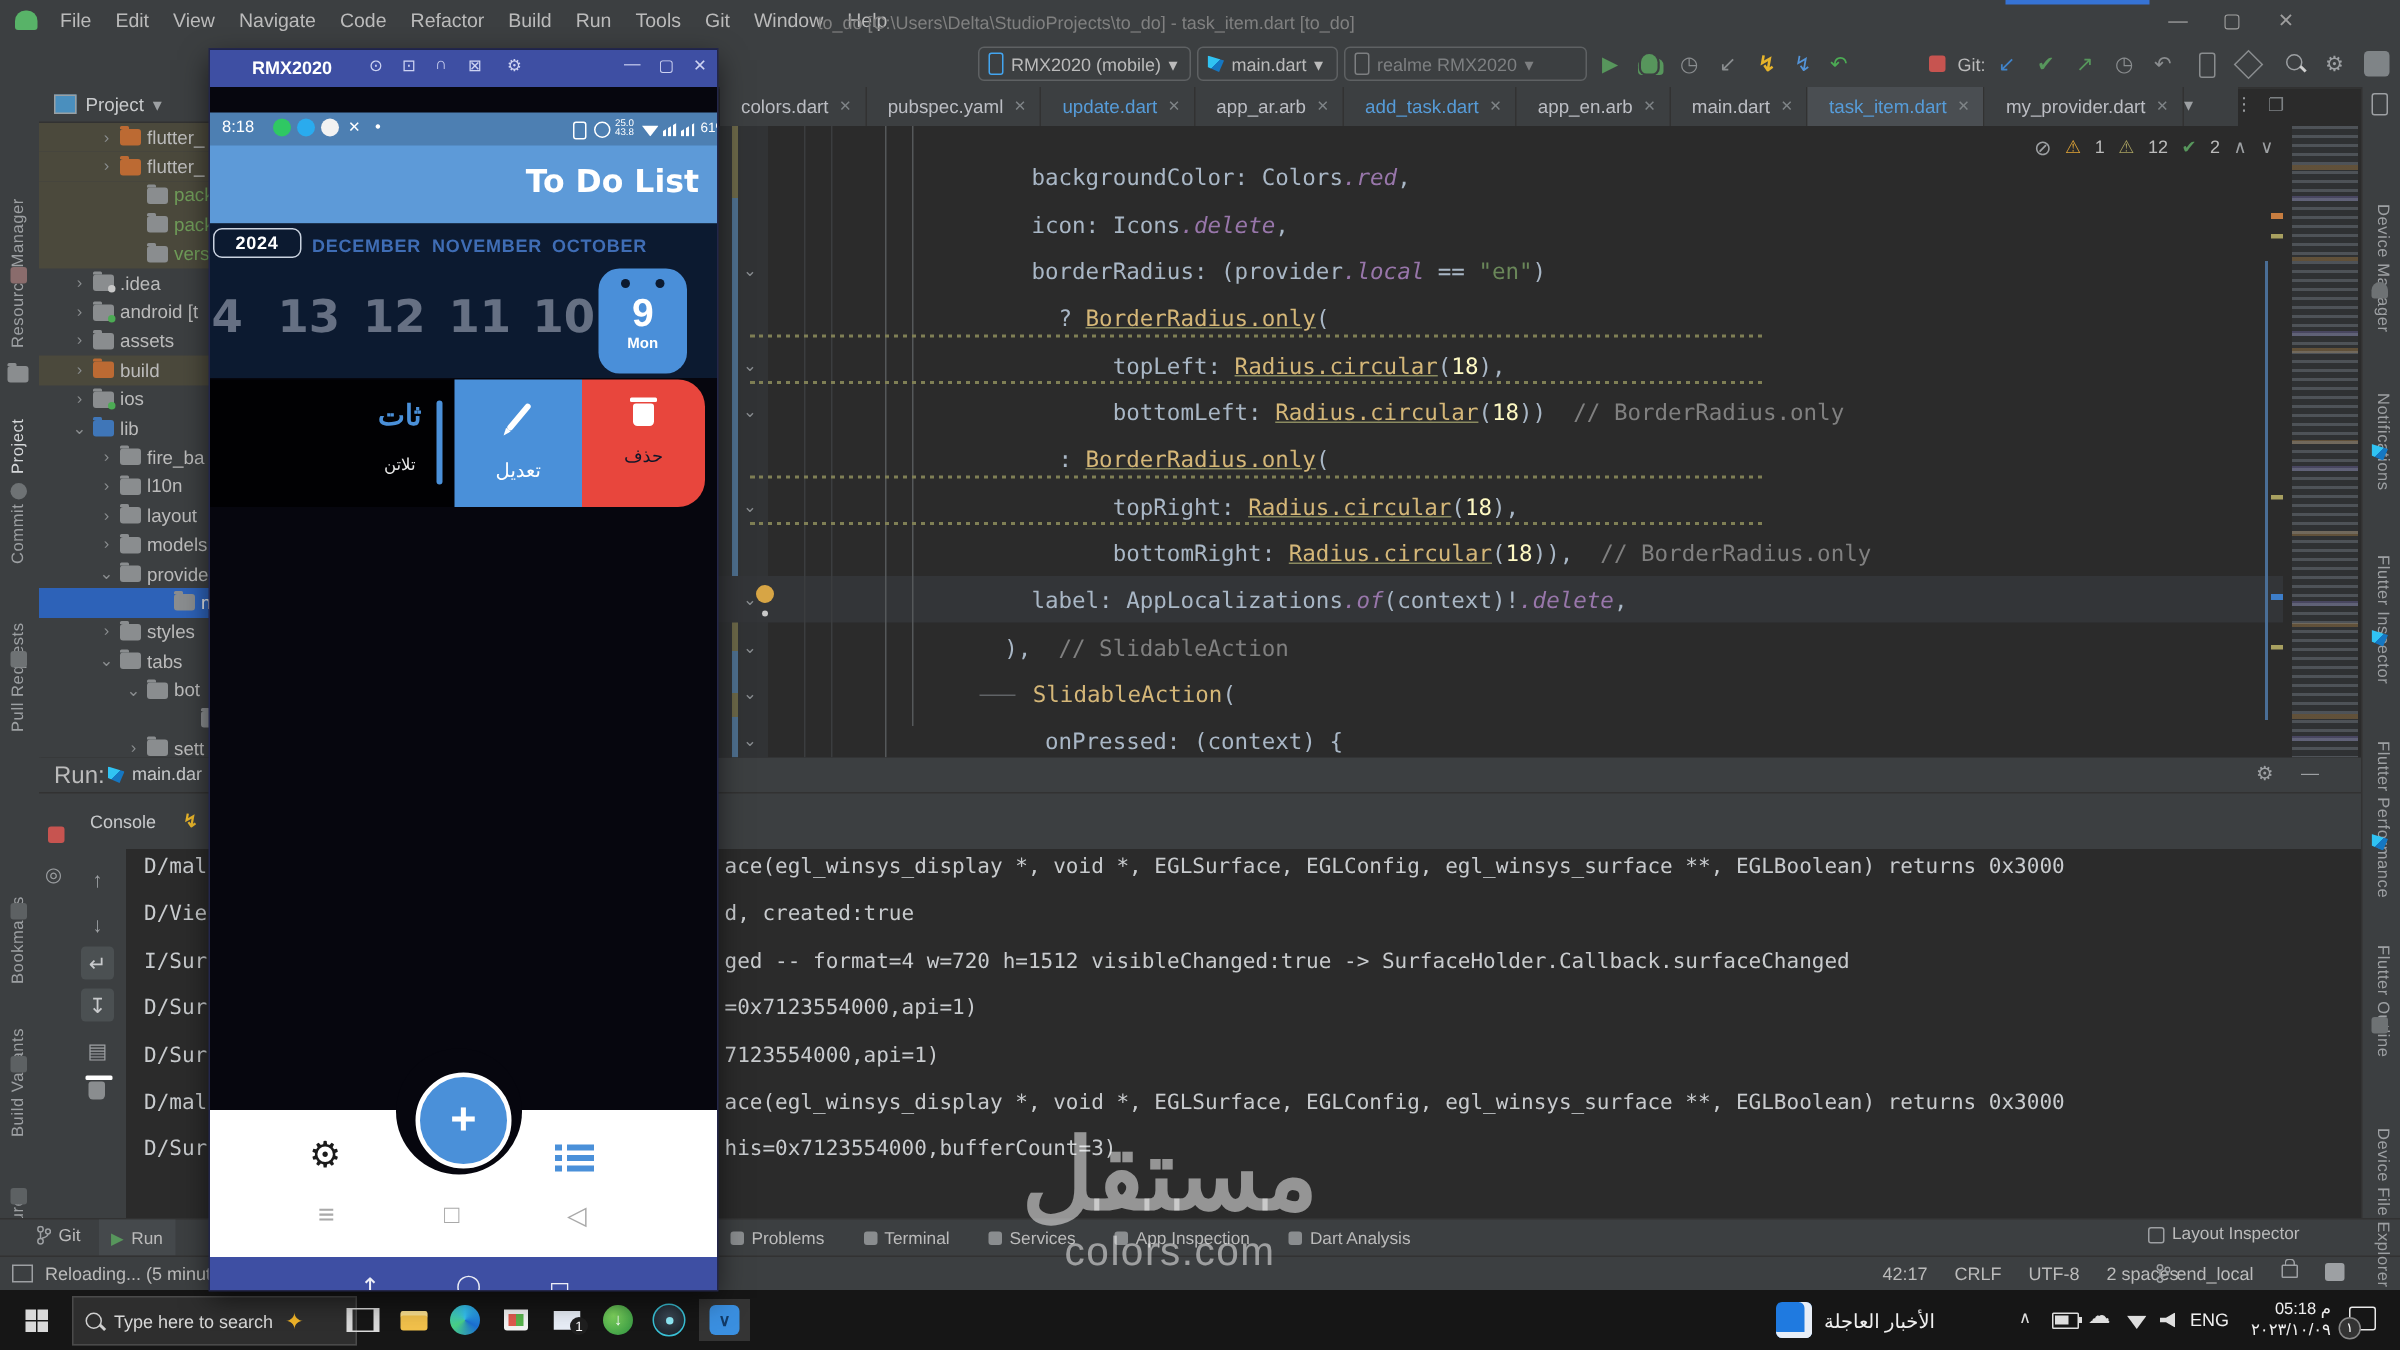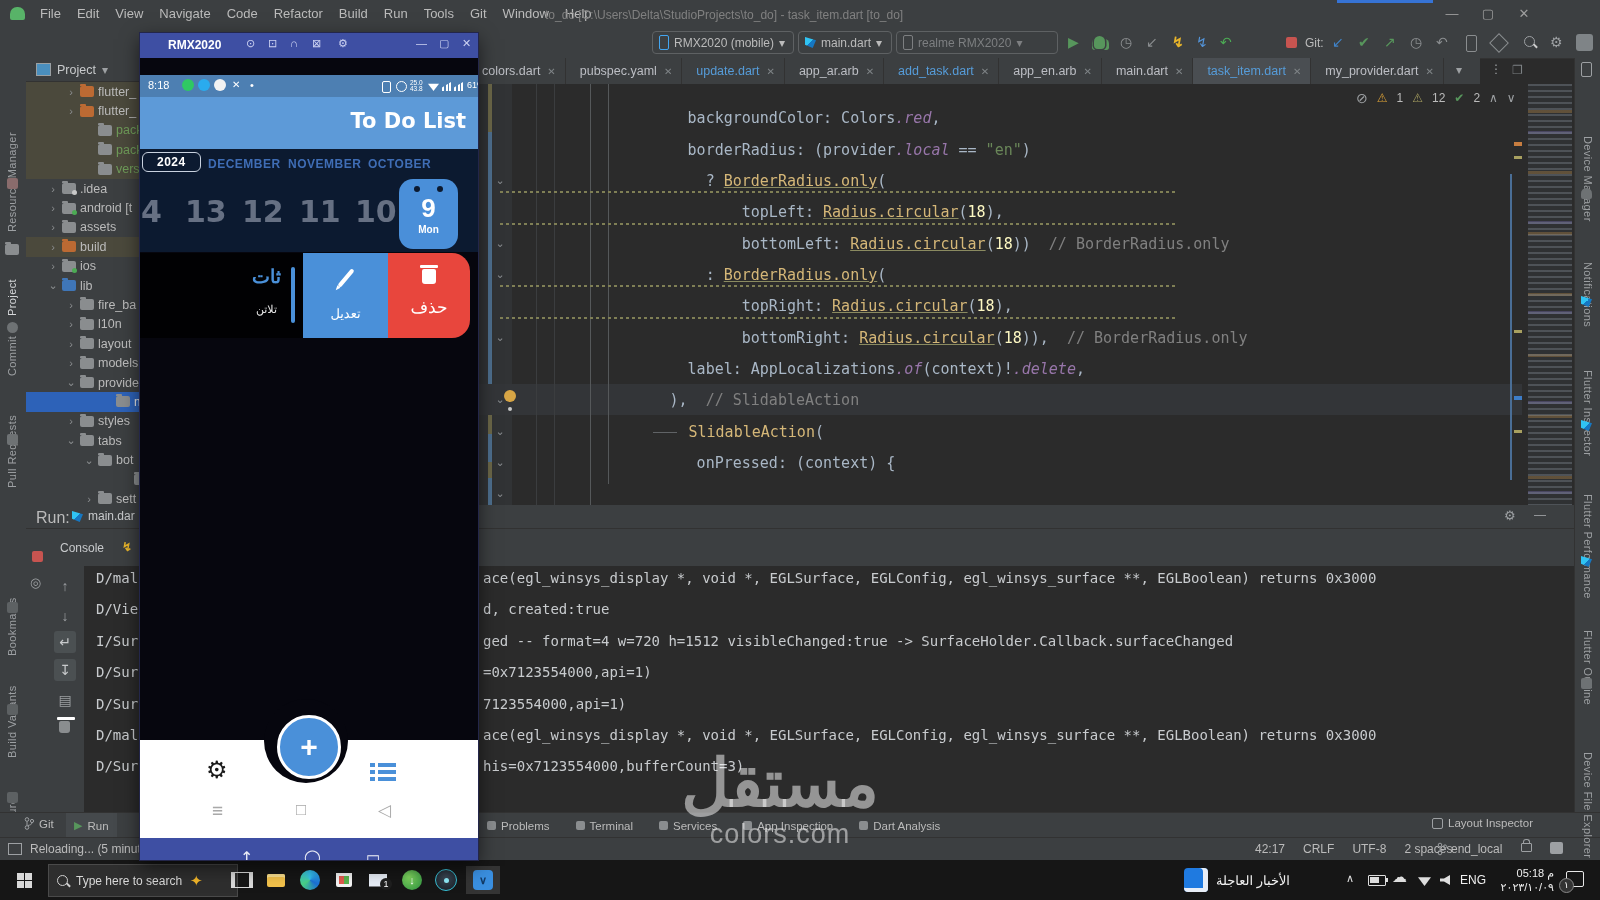--- a/index.html
+++ b/index.html
@@ -7,21 +7,21 @@
     font-family:"Liberation Sans",sans-serif;color:#bbbbbb;font-size:12px;}
   .abs{position:absolute;}
   
   .titlebar{left:0;top:0;width:1600px;height:28px;background:#3c3f41;}
   .menu-item{display:inline-block;padding:6px 8px;font-size:13px;color:#bbbbbb;}
   .win-btn{position:absolute;top:4px;width:28px;height:20px;text-align:center;color:#9e9e9e;font-size:13px;line-height:20px;}
   .toolbar{left:0;top:28px;width:1600px;height:30px;background:#3c3f41;border-bottom:1px solid #323232;}
   .combo{position:absolute;top:3px;height:21px;border:1px solid #5e6163;border-radius:4px;display:flex;align-items:center;padding:0 6px;gap:5px;font-size:12px;color:#bbbbbb;}
   .combo.dim{color:#7d7f81;}
   .tbi{position:absolute;top:5px;font-size:14px;line-height:18px;}
-  .tabsbar{left:468px;top:58px;width:1012px;height:26px;background:#3c3f41;border-bottom:1px solid #323232;display:flex;align-items:stretch;overflow:hidden;}
+  .tabsbar{left:480px;top:58px;width:1012px;height:26px;background:#3c3f41;border-bottom:1px solid #323232;display:flex;align-items:stretch;overflow:hidden;}
   .etab{display:flex;align-items:center;gap:5px;padding:0 9px;font-size:12.5px;color:#bcbec4;border-right:1px solid #323232;white-space:nowrap;}
   .etab.mod .etab-label{color:#569cd9;}
   .etab.active{background:#4a4e52;}
   .etab .x{color:#7f8487;font-size:10px;margin-left:2px;}
   .ico-dart{width:11px;height:11px;background:linear-gradient(135deg,#30c3f3 50%,#1577c2 50%);clip-path:polygon(0 0,100% 30%,70% 100%,0 70%);display:inline-block;}
   
   .stripe{background:#3c3f41;}
   .vlabel{position:absolute;writing-mode:vertical-rl;font-size:11px;color:#9da0a3;letter-spacing:.4px;white-space:nowrap;}
   .vlabel.flip{transform:rotate(180deg);}
   .vlabel.active{color:#d5d7d9;}
@@ -353,20 +353,24 @@
 
     <div class="abs" style="left:58px;top:0;width:1px;height:421px;background:#3b3d3f;"></div>
     <div class="abs" style="left:76px;top:0;width:1px;height:421px;background:#3b3d3f;"></div>
     <div class="abs" style="left:112px;top:0;width:1px;height:421px;background:#55585a;"></div>
     <div class="abs" style="left:130px;top:0;width:1px;height:400px;background:#55585a;"></div>
 
     <div class="abs" style="left:38px;top:-12px;width:1000px;">
 
     <div class="code-line">
           <span><span>         backgroundColor: Colors</span><span class=" tk-m">.red</span><span>,</span></span>
+          <span></span>
+        </div>
+        <div class="code-line">
+          <span><span>         icon: Icons</span><span class=" tk-m">.delete</span><span>,</span></span>
           <span></span>
         </div>
         <div class="code-line">
           <span><span>         borderRadius: (provider</span><span class=" tk-m">.local</span><span> == </span><span class=" tk-s">"en"</span><span>)</span></span>
           <span></span>
         </div>
         <div class="code-line">
           <span><span>           ? </span><span class=" tk-gu">BorderRadius.only</span><span>(</span></span>
           <span></span>
         </div>
@@ -621,21 +625,21 @@
         <span class="abs" style="right:8px;top:14px;width:4px;height:56px;background:#4a90d9;border-radius:2px;"></span>
         <span class="abs" style="right:22px;top:12px;font-size:19px;font-weight:bold;color:#4a90d9;">ثات</span>
         <span class="abs" style="right:26px;top:50px;font-size:11px;color:#e8e8e8;">تلاتن</span>
       </div>
       <div class="abs" style="left:163px;top:195px;width:85px;height:85px;background:#4a90d9;text-align:center;">
         <span class="pencil" style="margin-top:14px;"></span>
         <div style="margin-top:14px;color:#fff;font-size:13px;">تعديل</div>
       </div>
       <div class="abs" style="left:248px;top:195px;width:82px;height:85px;background:#e8463d;border-radius:0 18px 18px 0;text-align:center;">
         <span class="trash" style="margin-top:16px;"></span>
-        <div style="margin-top:10px;color:#ffffff;font-size:17px;">حذف</div>
+        <div style="margin-top:10px;color:#0f172a;font-size:12px;">حذف</div>
       </div>
 
       <div class="abs" style="left:0;top:682px;width:338px;height:98px;background:#ffffff;"></div>
       <div class="abs" style="left:124px;top:641px;width:84px;height:84px;border-radius:50%;background:#06060e;"></div>
       <div class="abs" style="left:137px;top:657px;width:58px;height:58px;border-radius:50%;background:#4a90d9;border:3px solid #fff;display:flex;align-items:center;justify-content:center;color:#fff;font-size:30px;font-weight:bold;">+</div>
       <span class="abs gearb" style="left:66px;top:698px;">⚙</span>
       <span class="abs listico" style="left:230px;top:702px;">
           <span></span>
           <span></span>
           <span></span>

